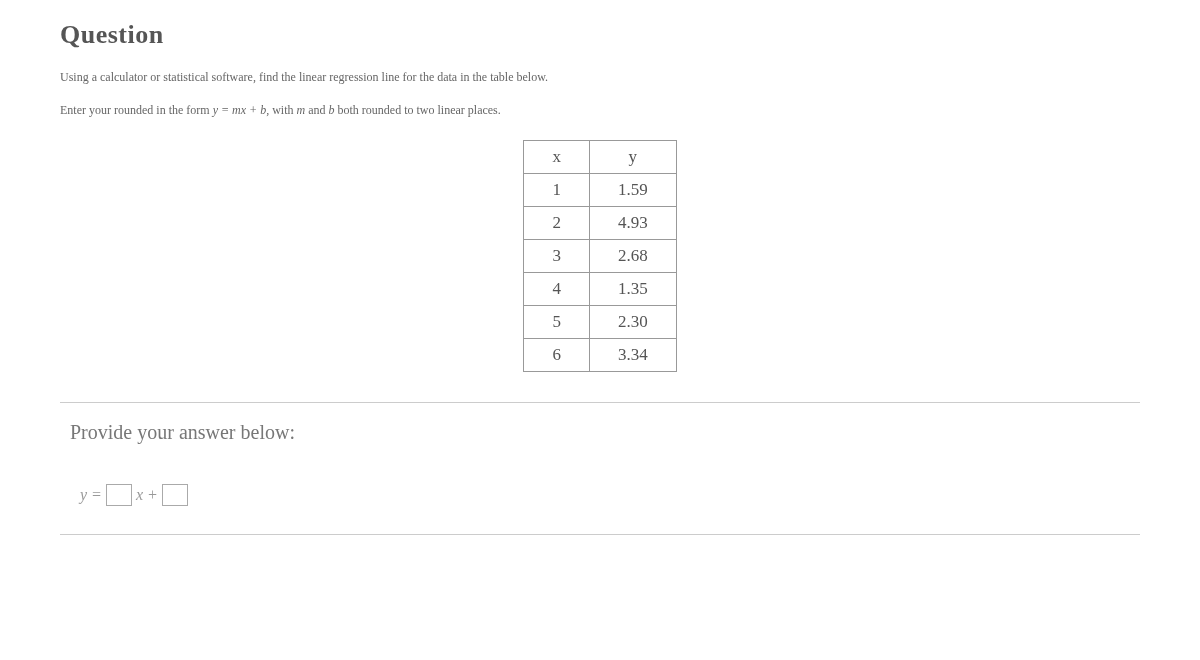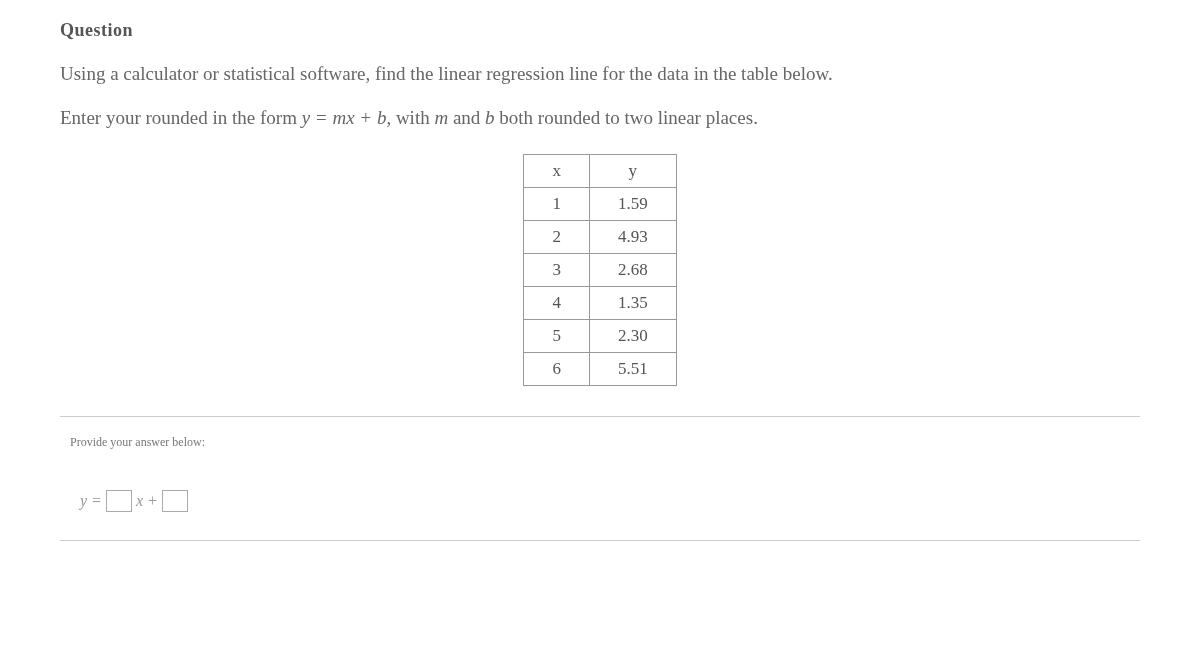--- a/index.html
+++ b/index.html
@@ -9,28 +9,28 @@
     }
     body {
       font-family: Georgia, 'Times New Roman', serif;
       background: #ffffff;
       color: #5a5a5a;
       padding: 20px 60px;
       width: 1200px;
       height: 660px;
     }
     .question-heading {
-      font-size: 18px;
+      font-size: 26px;
       font-weight: bold;
       color: #555;
       margin-bottom: 18px;
       letter-spacing: 0.5px;
     }
     .prompt-text {
-      font-size: 19px;
+      font-size: 12px;
       color: #666;
       line-height: 1.6;
       margin-bottom: 14px;
     }
     .math-italic {
       font-style: italic;
       font-family: 'Times New Roman', serif;
       text-align: right;
     }
     .data-table {
@@ -49,21 +49,21 @@
     .data-table th {
       font-weight: normal;
     }
     .answer-section {
       border-top: 1px solid #ccc;
       border-bottom: 1px solid #ccc;
       padding: 18px 10px;
       margin-top: 20px;
     }
     .answer-label {
-      font-size: 12px;
+      font-size: 20px;
       color: #777;
       margin-bottom: 40px;
     }
     .equation-row {
       display: flex;
       align-items: center;
       gap: 4px;
       font-size: 16px;
       color: #999;
       font-family: 'Times New Roman', serif;
@@ -115,21 +115,21 @@
     <tr>
       <td>4</td>
       <td>1.35</td>
     </tr>
     <tr>
       <td>5</td>
       <td>2.30</td>
     </tr>
     <tr>
       <td>6</td>
-      <td>5.51</td>
+      <td>3.34</td>
     </tr>
   </tbody>
 </table>
 
 <div class="answer-section">
   <div class="answer-label">Provide your answer below:</div>
   <div class="equation-row">
     <span>y</span>
     <span>=</span>
     <input type="text" class="input-box" style="">

